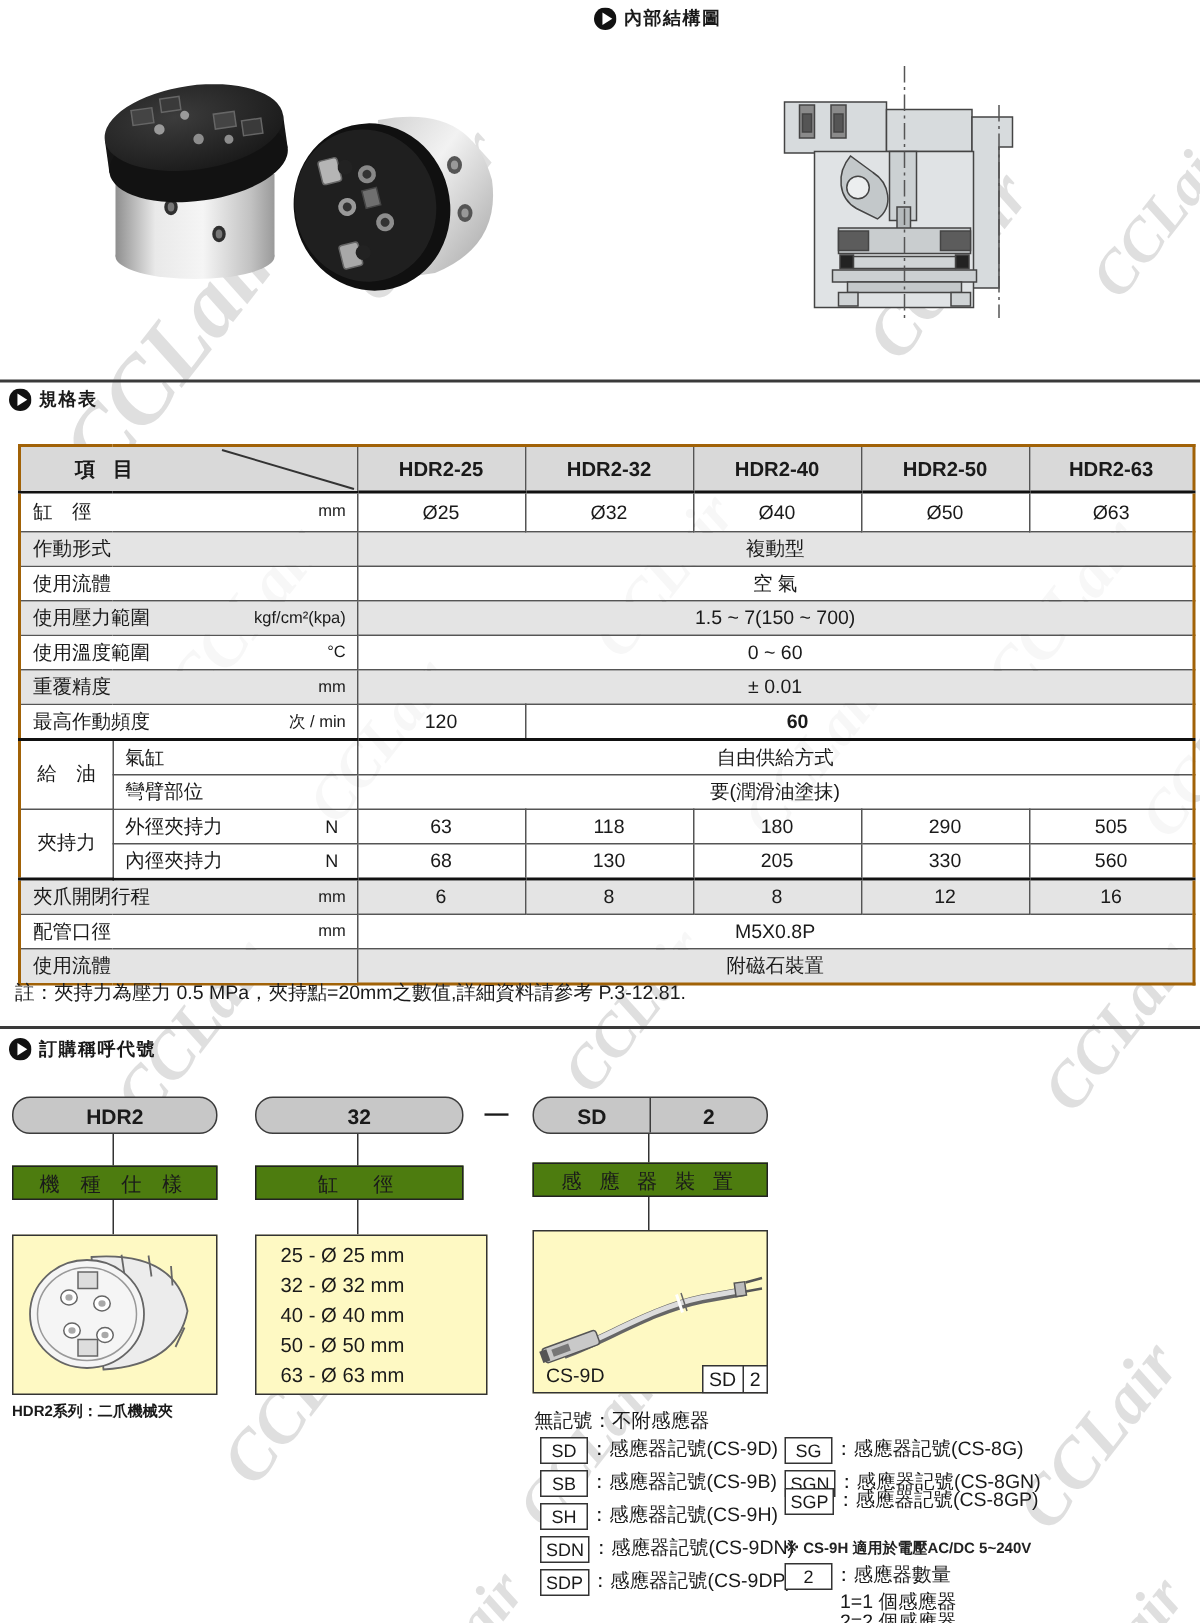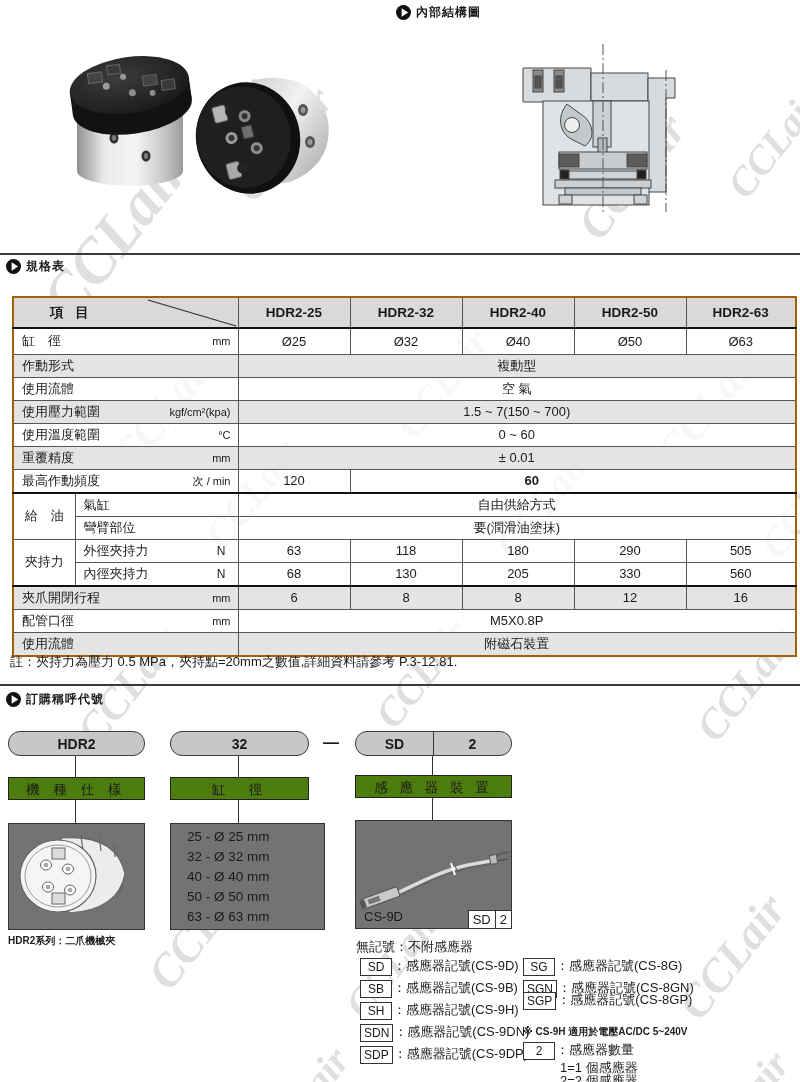--- a/index.html
+++ b/index.html
@@ -38,21 +38,21 @@
   .pill{position:absolute;height:23px;background:#c7c7c7;border:1.6px solid #3c3c3c;
         border-radius:12px;display:flex;align-items:center;justify-content:center;
         font-weight:bold;font-size:14px;z-index:2;}
   .pill .half{flex:1;text-align:center;}
   .pill .half.r{border-left:1.4px solid #3c3c3c;align-self:stretch;display:flex;align-items:center;justify-content:center;}
   .dash{position:absolute;font-size:16px;font-weight:bold;z-index:2;}
   .vline{position:absolute;width:0;border-left:1.2px solid #333;z-index:1;}
   .gbox{position:absolute;height:21px;background:#4d7c0f;border:1.2px solid #222;
         display:flex;align-items:flex-end;justify-content:center;font-size:13.5px;
         letter-spacing:5px;z-index:2;}
-  .cbox{position:absolute;background:#737373;border:1.2px solid #333;z-index:2;}
+  .cbox{position:absolute;background:#fef9c3;border:1.2px solid #333;z-index:2;}
   .borelist{display:flex;flex-direction:column;justify-content:center;align-items:flex-start;
             padding-left:16px;gap:1px;font-size:13.5px;line-height:19px;}
   .caption{position:absolute;font-size:10px;font-weight:bold;z-index:2;}
   .cs-label{position:absolute;left:8px;bottom:4px;font-size:13px;z-index:3;}
   .corner-cells{position:absolute;right:-1px;bottom:-1px;display:flex;z-index:3;}
   .corner-cells span{display:block;border:1.2px solid #333;background:#fff;font-size:13px;
                      padding:0 4px;height:17px;line-height:17px;text-align:center;}
   .corner-cells span + span{border-left:none;}
   
   .legend-line{position:absolute;font-size:13px;z-index:2;white-space:nowrap;}

